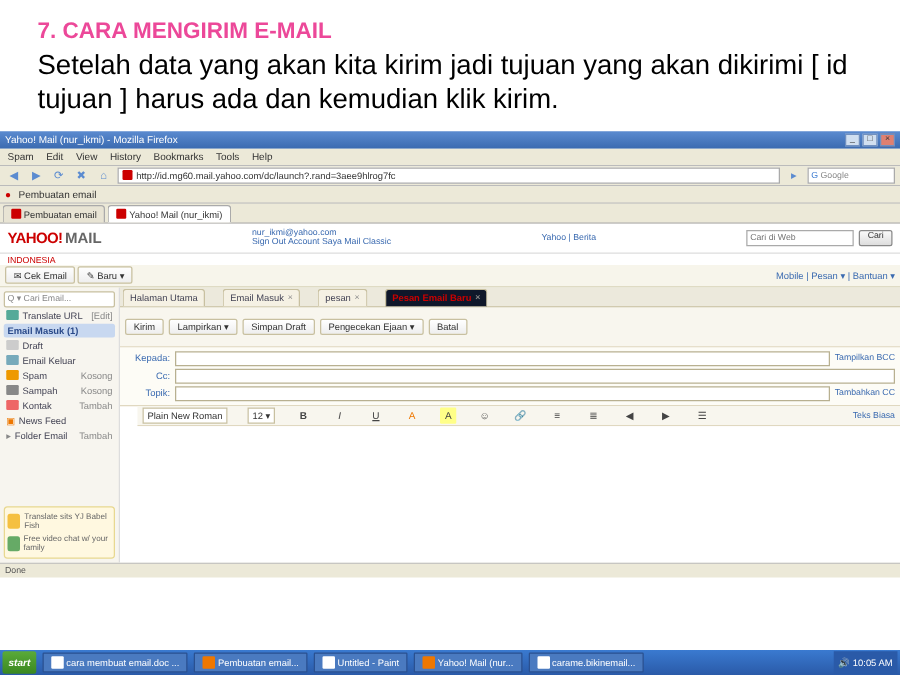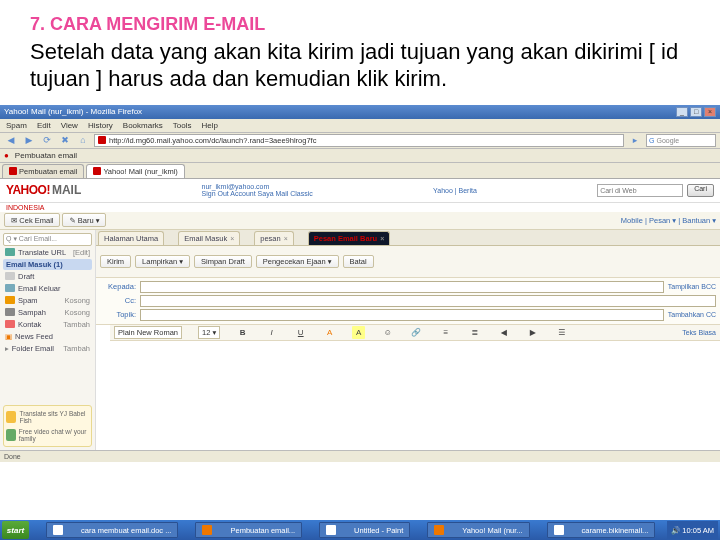--- a/index.html
+++ b/index.html
@@ -77,21 +77,21 @@
   .rsel { height:13px; background:#fff; border:1px solid #c8c0a0; padding:0 3px; font-size:7.5px; display:flex; align-items:center; gap:2px; }
   .ricon { width:13px; height:13px; display:flex;align-items:center;justify-content:center; font-size:8px; color:#444; border-radius:1px; }
   .rtext-link { margin-left:auto; font-size:7px; color:#3a6ab0; }
 
   .editor { flex:1; background:#fff; }
 
   .statusbar { height:12px; background:#ece9d8; border-top:1px solid #bbb; padding:0 4px; font-size:7px; color:#555; display:flex;align-items:center; }
 
   .taskbar { position:absolute; bottom:0; left:0; right:0; height:20px; background:linear-gradient(#3a7ad0, #2a5aa8); display:flex; align-items:center; padding:0 2px; }
   .start { width:27px; height:18px; background:linear-gradient(#5aaa3a,#3a8820); border-radius:2px; display:flex;align-items:center;justify-content:center; color:#fff; font-weight:bold; font-size:8px; font-style:italic; }
-  .task-item { height:16px; padding:0 6px; margin-left:17px; background:#4a7ac0; border:1px solid #2a5090; border-radius:1px; color:#fff; font-size:7.5px; display:flex;align-items:center; gap:18px; }
+  .task-item { height:16px; padding:0 6px; margin-left:5px; background:#4a7ac0; border:1px solid #2a5090; border-radius:1px; color:#fff; font-size:7.5px; display:flex;align-items:center; gap:2px; }
   .task-item .ti { width:10px; height:10px; background:#fff; border-radius:1px; }
   .tray { margin-left:auto; background:#2a5aa8; height:18px; display:flex;align-items:center; padding:0 4px; color:#fff; font-size:7.5px; gap:2px; }
 </style>
 </head>
 <body>
 
 <div class="slide-bg"></div>
 <div class="slide-text">
   <h2>7. CARA MENGIRIM E-MAIL</h2>
   <p>Setelah data yang akan kita kirim jadi tujuan yang akan dikirimi [ id tujuan ] harus ada dan kemudian klik kirim.</p>

